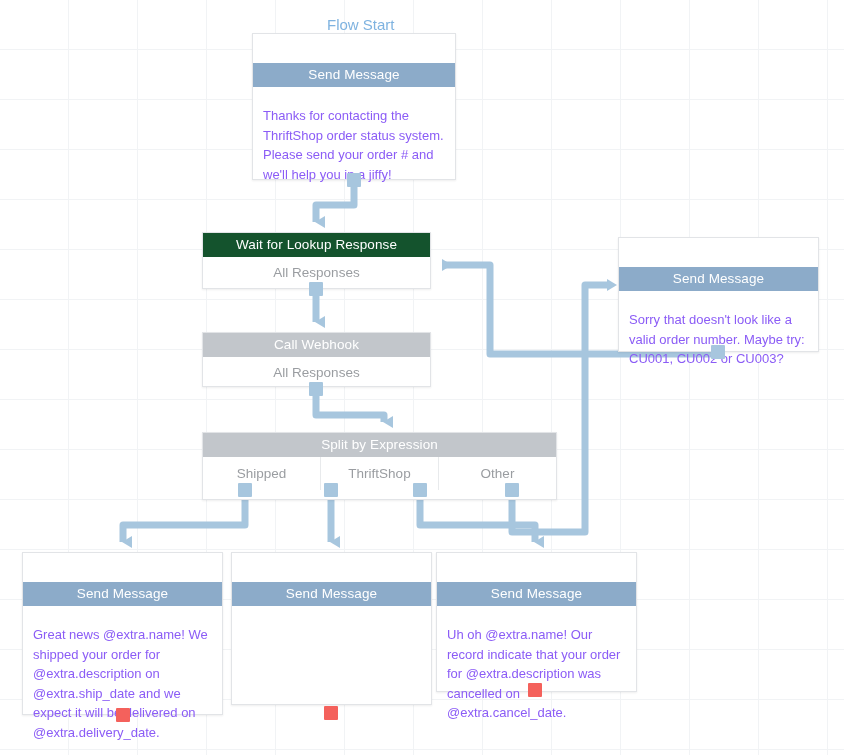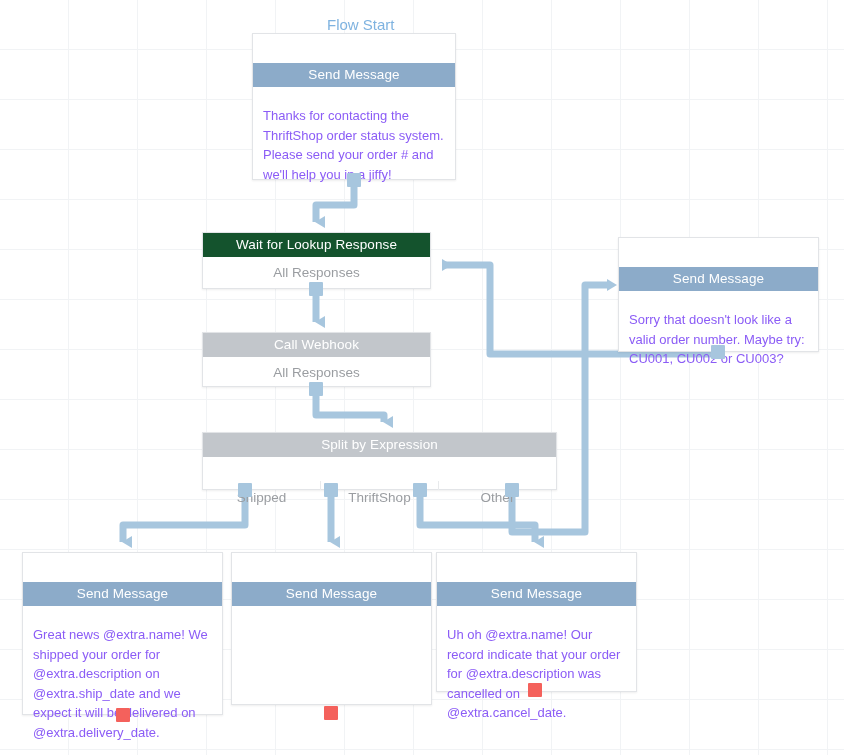--- a/index.html
+++ b/index.html
@@ -70,21 +70,20 @@
     height: 33px;
   }
   .split-cell {
     flex: 1 1 0;
     text-align: center;
     line-height: 33px;
     font-size: 13.5px;
     color: #9a9da1;
     border-right: 1px solid #e8eaec;
     box-sizing: border-box;
-    margin-top: 24px;
   }
   .split-cell:last-child { border-right: none; }
 
   .nub {
     position: absolute;
     width: 14px;
     height: 14px;
     background: #a7c6de;
     border-radius: 1px;
   }
@@ -154,21 +153,21 @@
     <div class="row-single">All Responses</div>
   </div>
   <div class="nub" style="left:309px; top:282px;"></div>
 
   <div class="node" style="left:202px; top:332px; width:229px; height:55px;">
     <div class="node-title t-gray">Call Webhook</div>
     <div class="row-single">All Responses</div>
   </div>
   <div class="nub" style="left:309px; top:382px;"></div>
 
-  <div class="node" style="left:202px; top:432px; width:355px; height:58px;">
+  <div class="node" style="left:202px; top:432px; width:355px; height:68px;">
     <div class="node-title t-gray">Split by Expression</div>
     <div class="split-row">
       <div class="split-cell">Shipped</div>
       <div class="split-cell">ThriftShop</div>
       <div class="split-cell">Other</div>
     </div>
   </div>
   <div class="nub" style="left:238px; top:483px;"></div>
   <div class="nub" style="left:324px; top:483px;"></div>
   <div class="nub" style="left:413px; top:483px;"></div>

